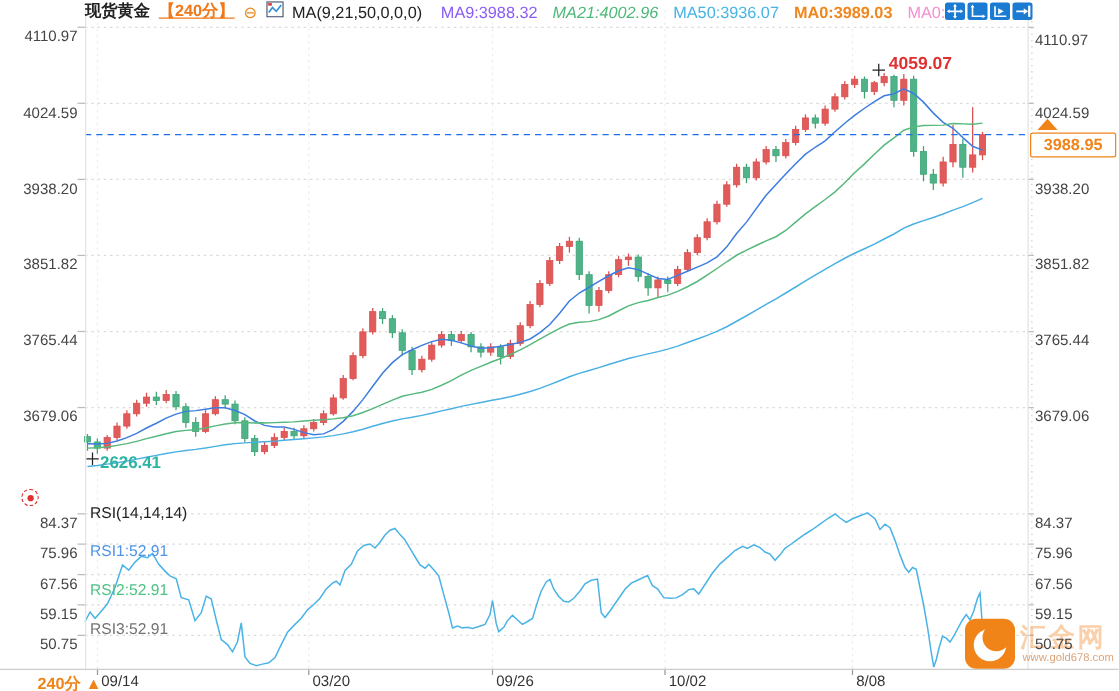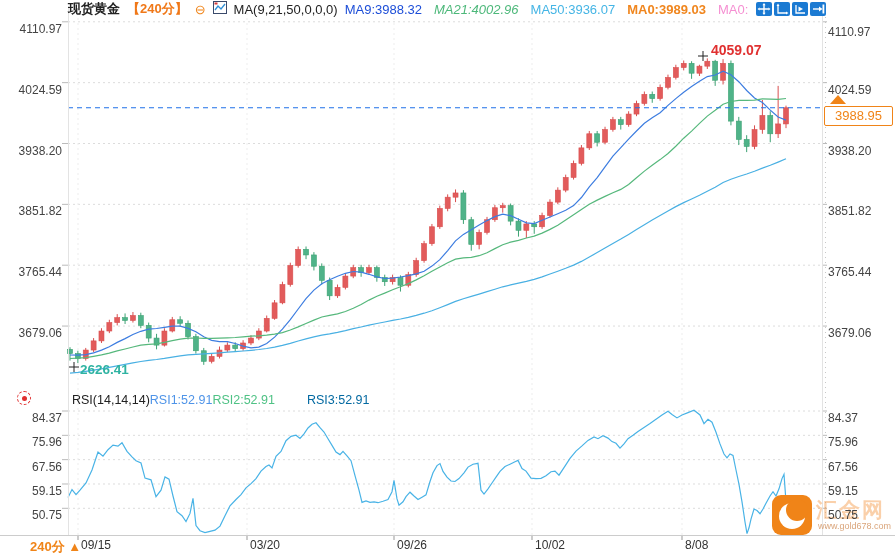--- a/index.html
+++ b/index.html
@@ -2,36 +2,36 @@
 <html><head>
 <meta charset="utf-8">
 <style>
   html,body{margin:0;padding:0;background:#fff;}
   #app{position:relative;width:895px;height:553px;background:#fff;overflow:hidden;
        font-family:"Liberation Sans",sans-serif;padding-left:8px;}
   #chart-svg{position:absolute;left:0;top:0;}
   #header{position:absolute;left:68px;top:1px;height:16px;display:flex;align-items:center;
           gap:7px;font-size:13px;white-space:nowrap;}
   .sym{font-weight:bold;color:#222;}
-  .period{color:#f07818;font-weight:bold;}
+  .period{color:#f07818;font-weight:bold;text-decoration:underline;}
   .minus-ic{color:#f08418;font-size:13px;line-height:13px;}
   .mafn{color:#222;}
   .ma-item{font-size:13px;}
   #toolbar{position:absolute;left:756px;top:2px;display:flex;gap:2px;}
   .tbicon{width:16px;height:14px;background:#1b7ad2;border-radius:2px;display:inline-block;}
   .axis-label{position:absolute;font-size:12px;color:#444;white-space:nowrap;line-height:14px;margin-top:7px;}
   .left-col{left:0;width:62px;text-align:right;}
   .right-col{left:828px;}
   .date-label{position:absolute;top:538px;font-size:12px;color:#333;}
   #price-box{position:absolute;left:824px;top:106px;width:67px;height:18px;border:1.5px solid #f08418;
-             border-radius:2px;color:#f08418;font-size:13px;font-weight:normal;text-align:center;
+             border-radius:2px;color:#f08418;font-size:13px;font-weight:bold;text-align:center;
              line-height:18px;background:#fff;}
   #high-label{position:absolute;left:711px;top:42px;color:#e03030;font-size:14px;font-weight:bold;}
   #low-label{position:absolute;left:80px;top:362px;color:#2fb3a2;font-size:13.5px;font-weight:bold;}
-  #rsi-legend{position:absolute;left:72px;top:393px;display:flex;font-size:12.5px;white-space:nowrap;}
+  #rsi-legend{position:absolute;left:72px;top:403px;display:flex;gap:17px;font-size:12.5px;white-space:nowrap;flex-direction:column;}
   #rsi-sun{position:absolute;left:17px;top:391px;width:12px;height:12px;border:1px dashed #e03030;
            border-radius:50%;}
   #rsi-sun::before{content:"";position:absolute;left:3.5px;top:3.5px;width:5px;height:5px;background:#e03030;border-radius:50%;}
   #bottom-period{position:absolute;left:30px;top:538px;color:#f08418;font-size:13px;font-weight:bold;}
   #wm{position:absolute;left:772px;top:495px;width:121px;height:44px;}
   #wm-logo{position:absolute;left:0;top:0;width:40px;height:40px;background:#f08418;border-radius:9px;}
   .cres-w{position:absolute;left:7px;top:8px;width:26px;height:26px;background:#fff;border-radius:50%;}
   .cres-o{position:absolute;left:14px;top:4px;width:22px;height:22px;background:#f08418;border-radius:50%;}
   #wm-text{position:absolute;left:44px;top:1px;font-size:21px;font-weight:bold;
            color:rgba(243,150,66,0.45);letter-spacing:2px;}
@@ -304,21 +304,21 @@
     <span class="minus-ic">⊖</span>
     <span id="ma-chart-icon">
       <svg width="14" height="13">
           <rect x="0.5" y="0.5" width="13" height="12" fill="#fff" stroke="#3a4a6b"></rect>
           <polyline points="2,9 5,5 8,8 12,3" fill="none" stroke="#2f8fd8" stroke-width="1.3"></polyline>
           <rect x="1.5" y="1.5" width="3" height="2" fill="#d23a3a"></rect>
         </svg>
     </span>
     <span class="mafn">MA(9,21,50,0,0,0)</span>
     <span id="ma-legend" style="display:flex;gap:12px">
-        <span class="ma-item" style="color: #1d4ed8;">MA9:3988.32</span>
+        <span class="ma-item" style="color: #8b5cf6; margin-left: 8px;">MA9:3988.32</span>
         <span class="ma-item" style="color: rgb(77, 184, 122); font-style: italic;">MA21:4002.96</span>
         <span class="ma-item" style="color: rgb(69, 181, 229);">MA50:3936.07</span>
         <span class="ma-item" style="color: rgb(240, 134, 30); font-weight: bold;">MA0:3989.03</span>
         <span class="ma-item" style="color: rgb(245, 143, 210);">MA0:</span>
       </span>
   </div>
 
   <div id="toolbar">
       <span class="tbicon"><svg width="16" height="14" viewBox="0 0 16 14">
           <path d="M8 2.5v9 M3.5 7h9" stroke="#fff" stroke-width="1.4" fill="none"></path>
@@ -347,21 +347,21 @@
 
   <div id="high-label">4059.07</div>
   <div id="low-label">2626.41</div>
   <div id="price-box">3988.95</div>
 
   <div id="rsi-sun"></div>
   <div id="rsi-legend">
     <span style="color:#222">RSI(14,14,14)</span>
   <span style="color: rgb(79, 148, 232);">RSI1:52.91</span>
       <span style="color: rgb(79, 194, 133);">RSI2:52.91</span>
-      <span style="color: #0369a1; margin-left: 32px;">RSI3:52.91</span>
+      <span style="color: #737373;">RSI3:52.91</span>
     </div>
 
   <div id="bottom-period">
     <span>240分</span> <span>▲</span>
   </div>
 
   <div id="wm">
     <div id="wm-logo">
       <span class="cres-w"></span>
       <span class="cres-o"></span>
@@ -385,18 +385,18 @@
     <div class="axis-label left-col" style="top:404px">84.37</div>
     <div class="axis-label right-col" style="top:404px">84.37</div>
     <div class="axis-label left-col" style="top:428px">75.96</div>
     <div class="axis-label right-col" style="top:428px">75.96</div>
     <div class="axis-label left-col" style="top:453px">67.56</div>
     <div class="axis-label right-col" style="top:453px">67.56</div>
     <div class="axis-label left-col" style="top:477px">59.15</div>
     <div class="axis-label right-col" style="top:477px">59.15</div>
     <div class="axis-label left-col" style="top:501px">50.75</div>
     <div class="axis-label right-col" style="top:501px">50.75</div>
-    <div class="date-label" style="left:81px">09/15</div>
+    <div class="date-label" style="left:81px">09/14</div>
     <div class="date-label" style="left:250px">03/20</div>
     <div class="date-label" style="left:397px">09/26</div>
     <div class="date-label" style="left:535px">10/02</div>
     <div class="date-label" style="left:685px">8/08</div>
   </div>
 
 </body></html>

